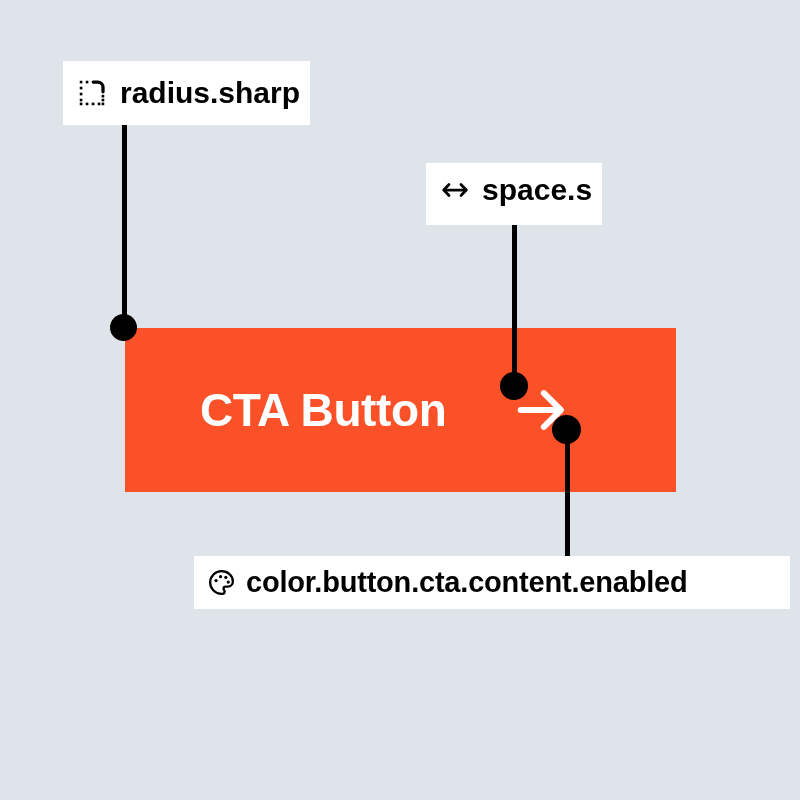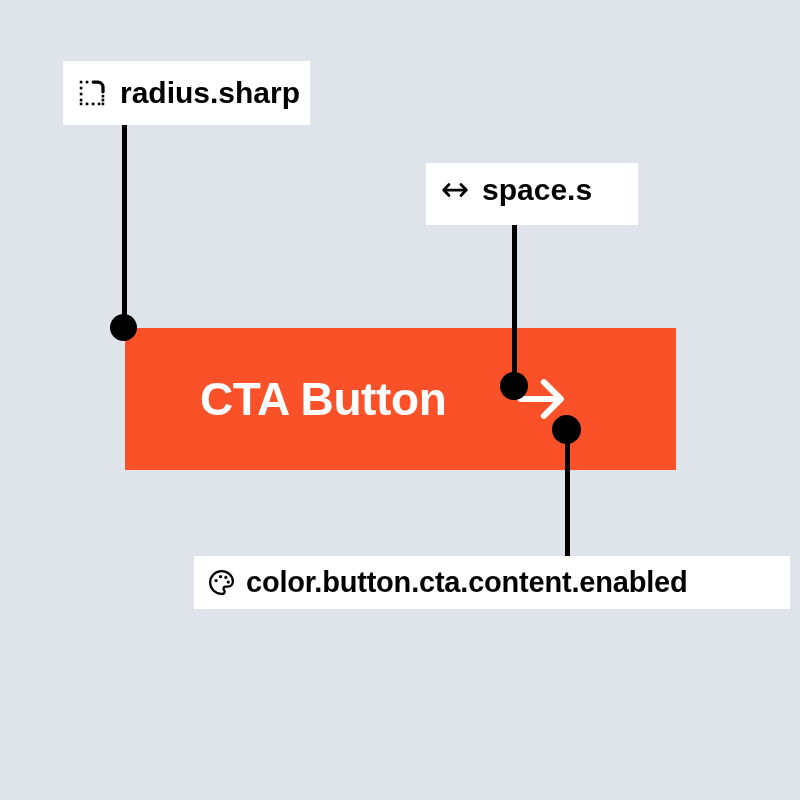--- a/index.html
+++ b/index.html
@@ -20,21 +20,21 @@
     height: 800px;
     background: #dfe4ea;
   }
 
   
   #cta-button {
     position: absolute;
     left: 125px;
     top: 328px;
     width: 551px;
-    height: 142px;
+    height: 164px;
     background: #fa5128;
     border-radius: 0px;            
     display: flex;
     align-items: center;
     justify-content: flex-start;
     box-sizing: border-box;
     padding-left: 75px;
     z-index: 4;
   }
   #cta-label {
@@ -109,21 +109,21 @@
     width: 247px;
     height: 64px;
     padding: 0 16px 0 14px;
   }
   #chip-radius .chip-icon { width: 30px; height: 30px; margin-right: 13px; }
   #chip-radius .chip-label { font-size: 30px; }
 
   #chip-space {
     left: 426px;
     top: 163px;
-    width: 212px;
+    width: 176px;
     height: 62px;
     padding: 0 16px 8px 14px;
   }
   #chip-space .chip-icon { width: 30px; height: 30px; margin-right: 12px; }
   #chip-space .chip-label { font-size: 30px; }
 
   #chip-color {
     left: 194px;
     top: 556px;
     width: 596px;

